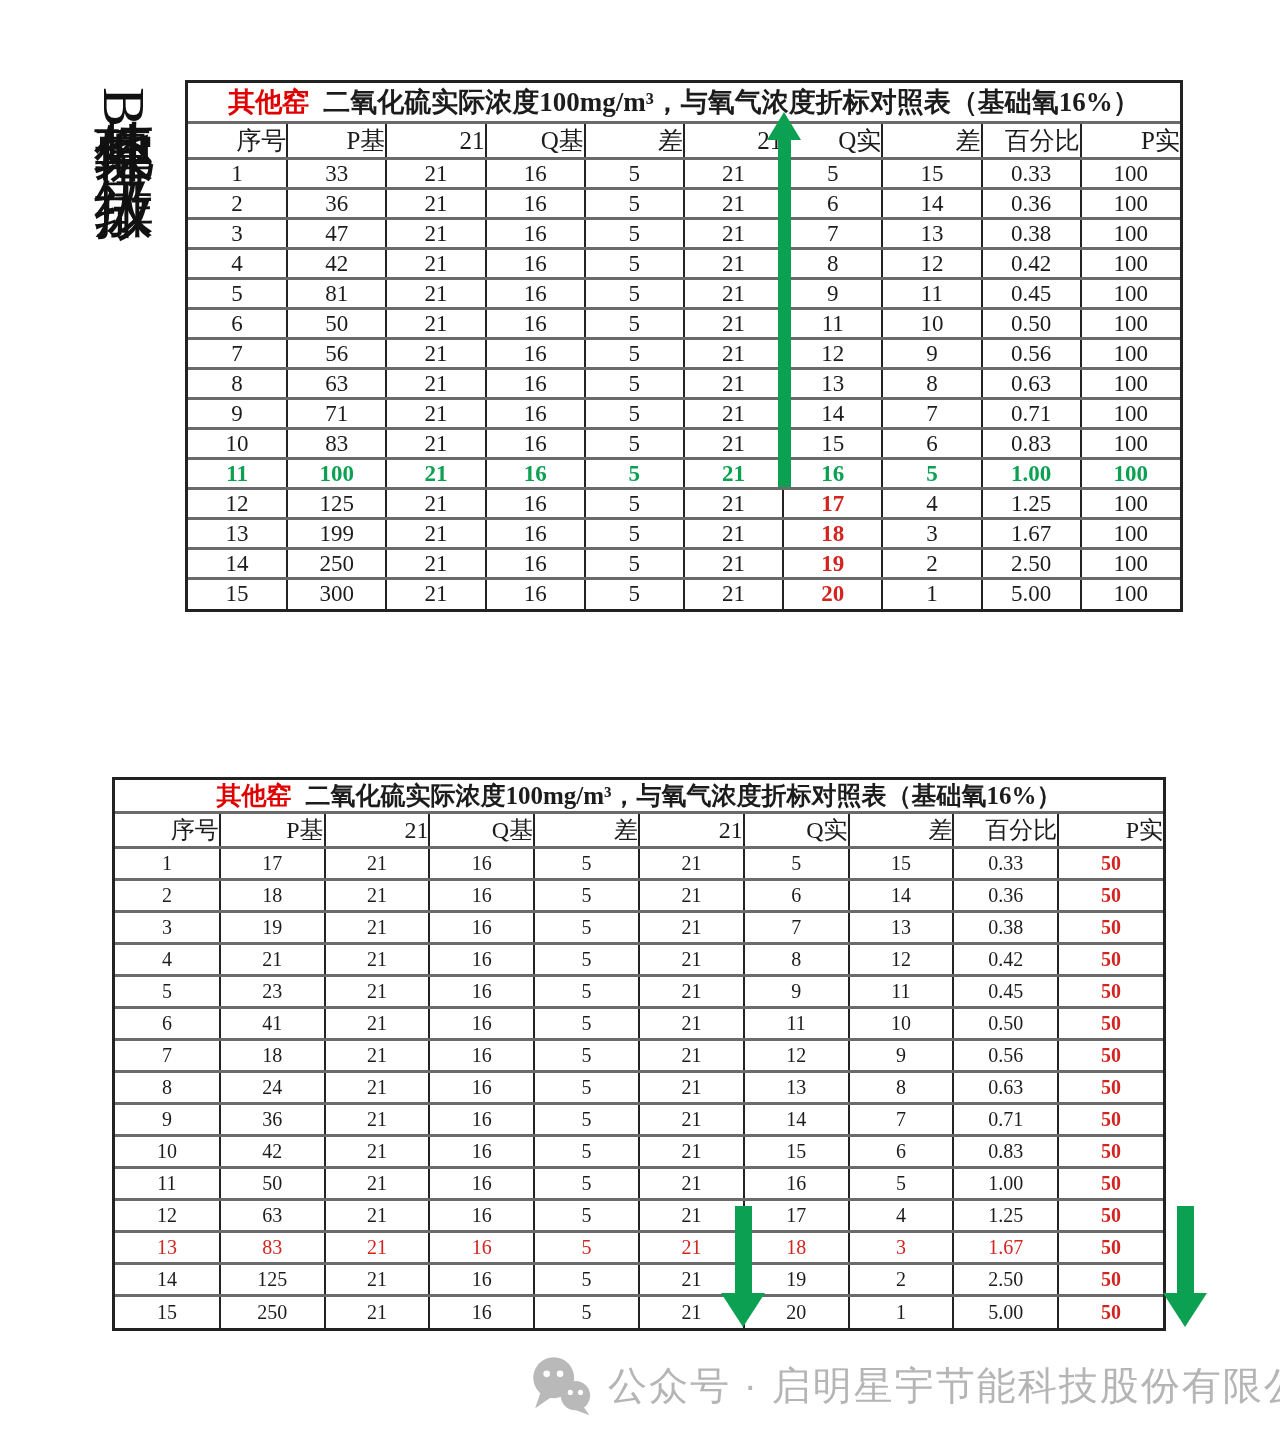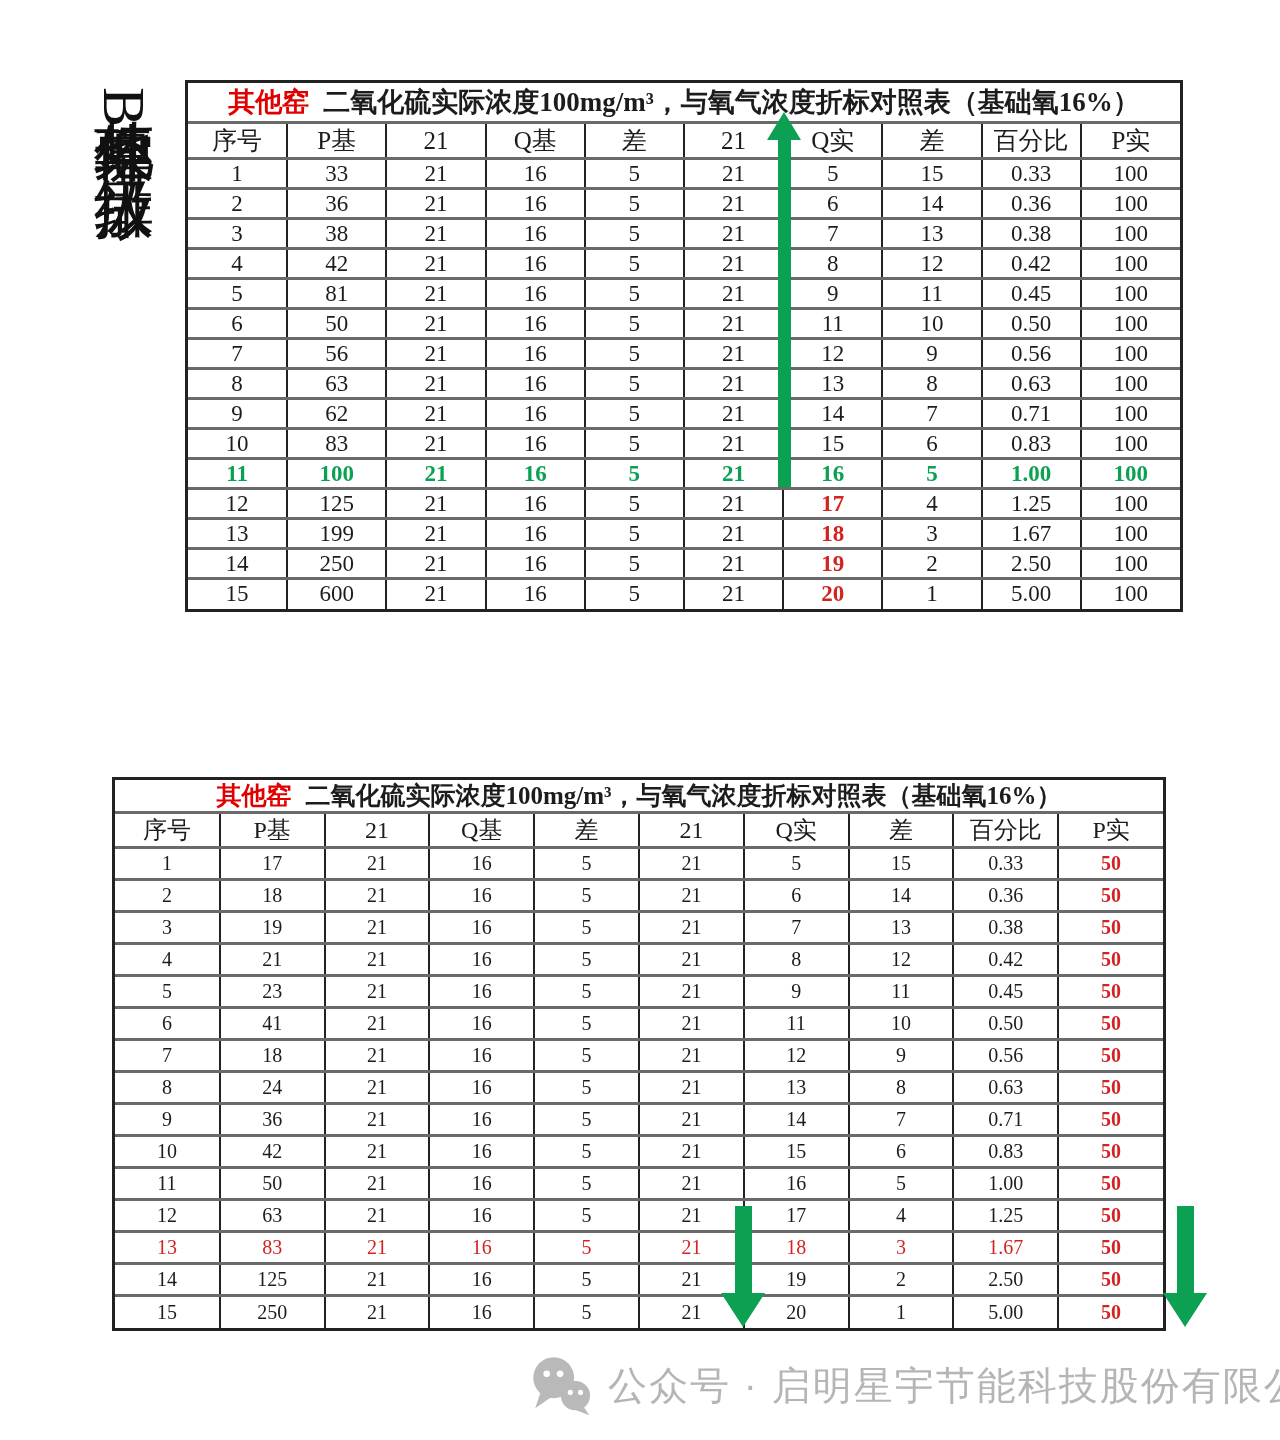--- a/index.html
+++ b/index.html
@@ -39,21 +39,21 @@
   .tbl2 .tbl-title{height:34px;font-size:25px;}
   .tbl-title .hl{color:var(--title-red);margin-right:14px;}
 
   table{width:100%;border-collapse:collapse;table-layout:fixed;text-align:center;}
   th,td{
     border-left:2px solid var(--border-dark);
     border-top:3px solid var(--border-gray);
     font-weight:normal;padding:0;overflow:hidden;white-space:nowrap;
   }
   th:first-child,td:first-child{border-left:none;}
-  thead th{border-top:none;}
+  thead th{border-top:none;text-align:right;}
   .tbl1 th{height:31px;font-size:25px;}
   .tbl1 td{height:30px;font-size:23px;}
   .tbl2 th{height:32px;font-size:24px;}
   .tbl2 td{height:32px;font-size:20px;}
 
   tr.green-row td{color:var(--green);font-weight:bold;}
   tr.red-row td{color:var(--red);}
   td.red-cell{color:var(--red);font-weight:bold;}
 
   
@@ -125,21 +125,21 @@
           <td>16</td>
           <td>5</td>
           <td>21</td>
           <td>6</td>
           <td>14</td>
           <td>0.36</td>
           <td>100</td>
         </tr>
         <tr>
           <td>3</td>
-          <td>38</td>
+          <td>47</td>
           <td>21</td>
           <td>16</td>
           <td>5</td>
           <td>21</td>
           <td>7</td>
           <td>13</td>
           <td>0.38</td>
           <td>100</td>
         </tr>
         <tr>
@@ -197,21 +197,21 @@
           <td>16</td>
           <td>5</td>
           <td>21</td>
           <td>13</td>
           <td>8</td>
           <td>0.63</td>
           <td>100</td>
         </tr>
         <tr>
           <td>9</td>
-          <td>62</td>
+          <td>71</td>
           <td>21</td>
           <td>16</td>
           <td>5</td>
           <td>21</td>
           <td>14</td>
           <td>7</td>
           <td>0.71</td>
           <td>100</td>
         </tr>
         <tr>
@@ -269,21 +269,21 @@
           <td>16</td>
           <td>5</td>
           <td>21</td>
           <td class="red-cell">19</td>
           <td>2</td>
           <td>2.50</td>
           <td>100</td>
         </tr>
         <tr>
           <td>15</td>
-          <td>600</td>
+          <td>300</td>
           <td>21</td>
           <td>16</td>
           <td>5</td>
           <td>21</td>
           <td class="red-cell">20</td>
           <td>1</td>
           <td>5.00</td>
           <td>100</td>
         </tr>
       </tbody>

